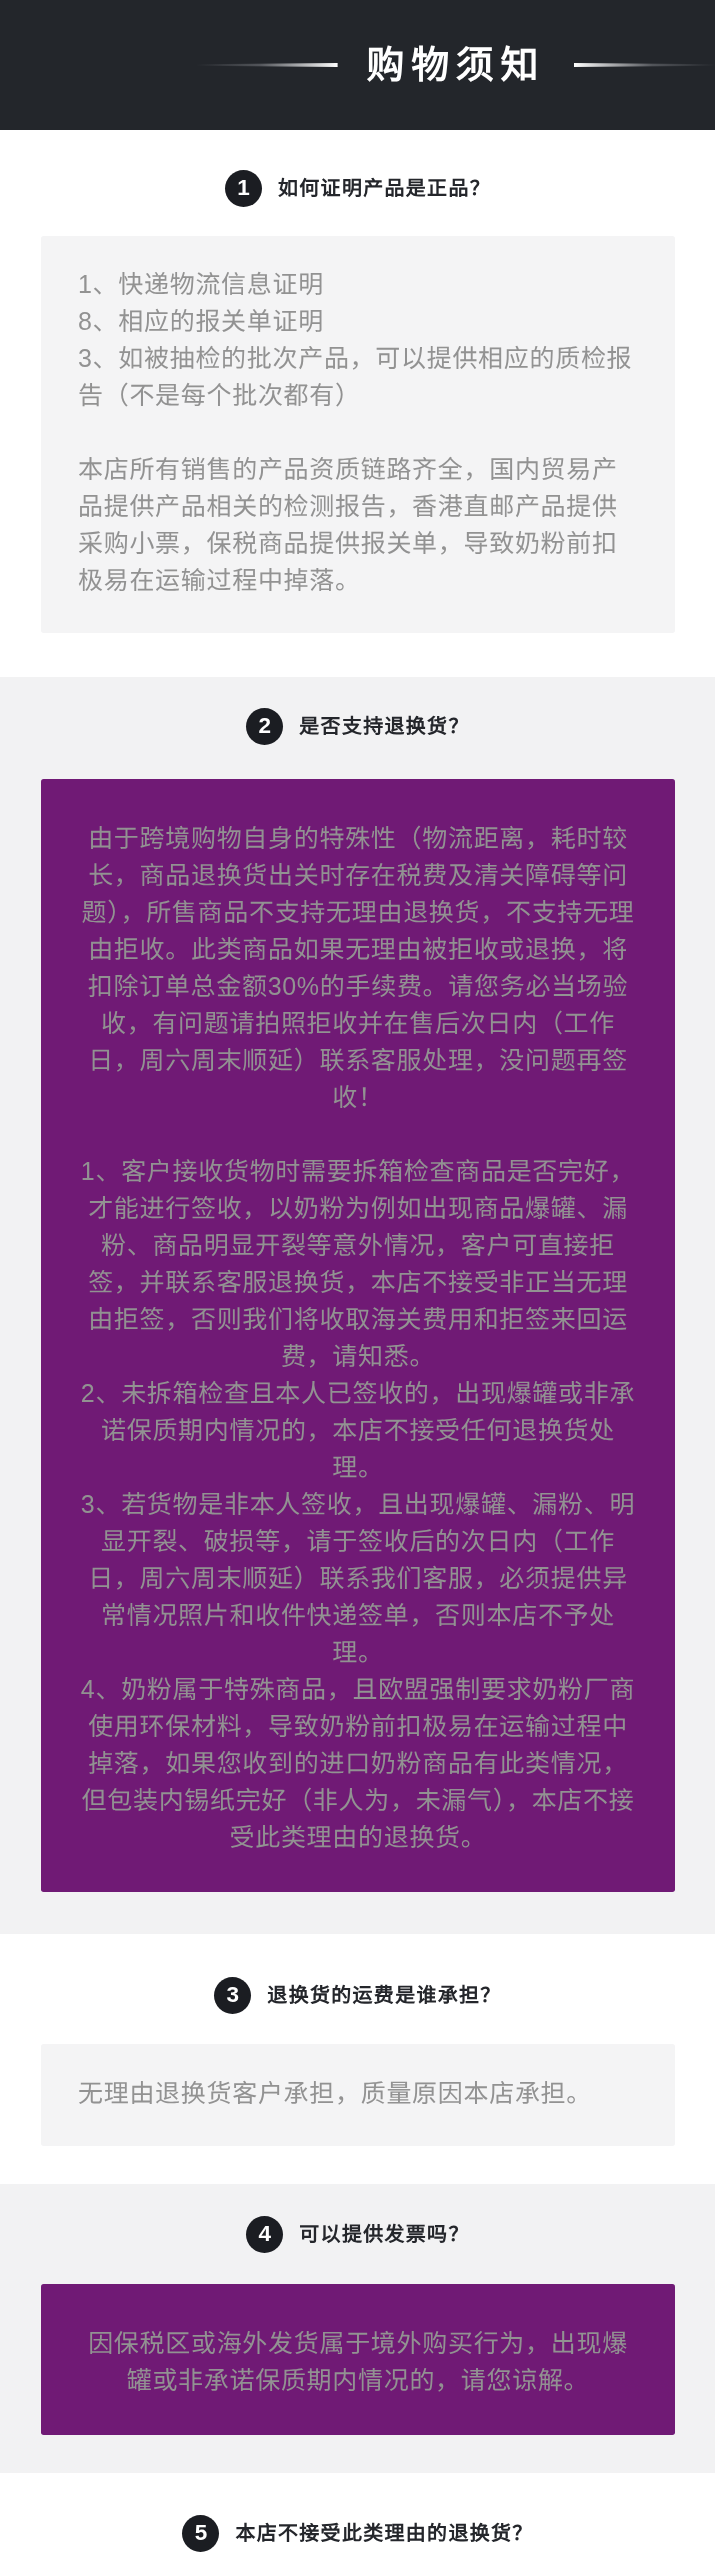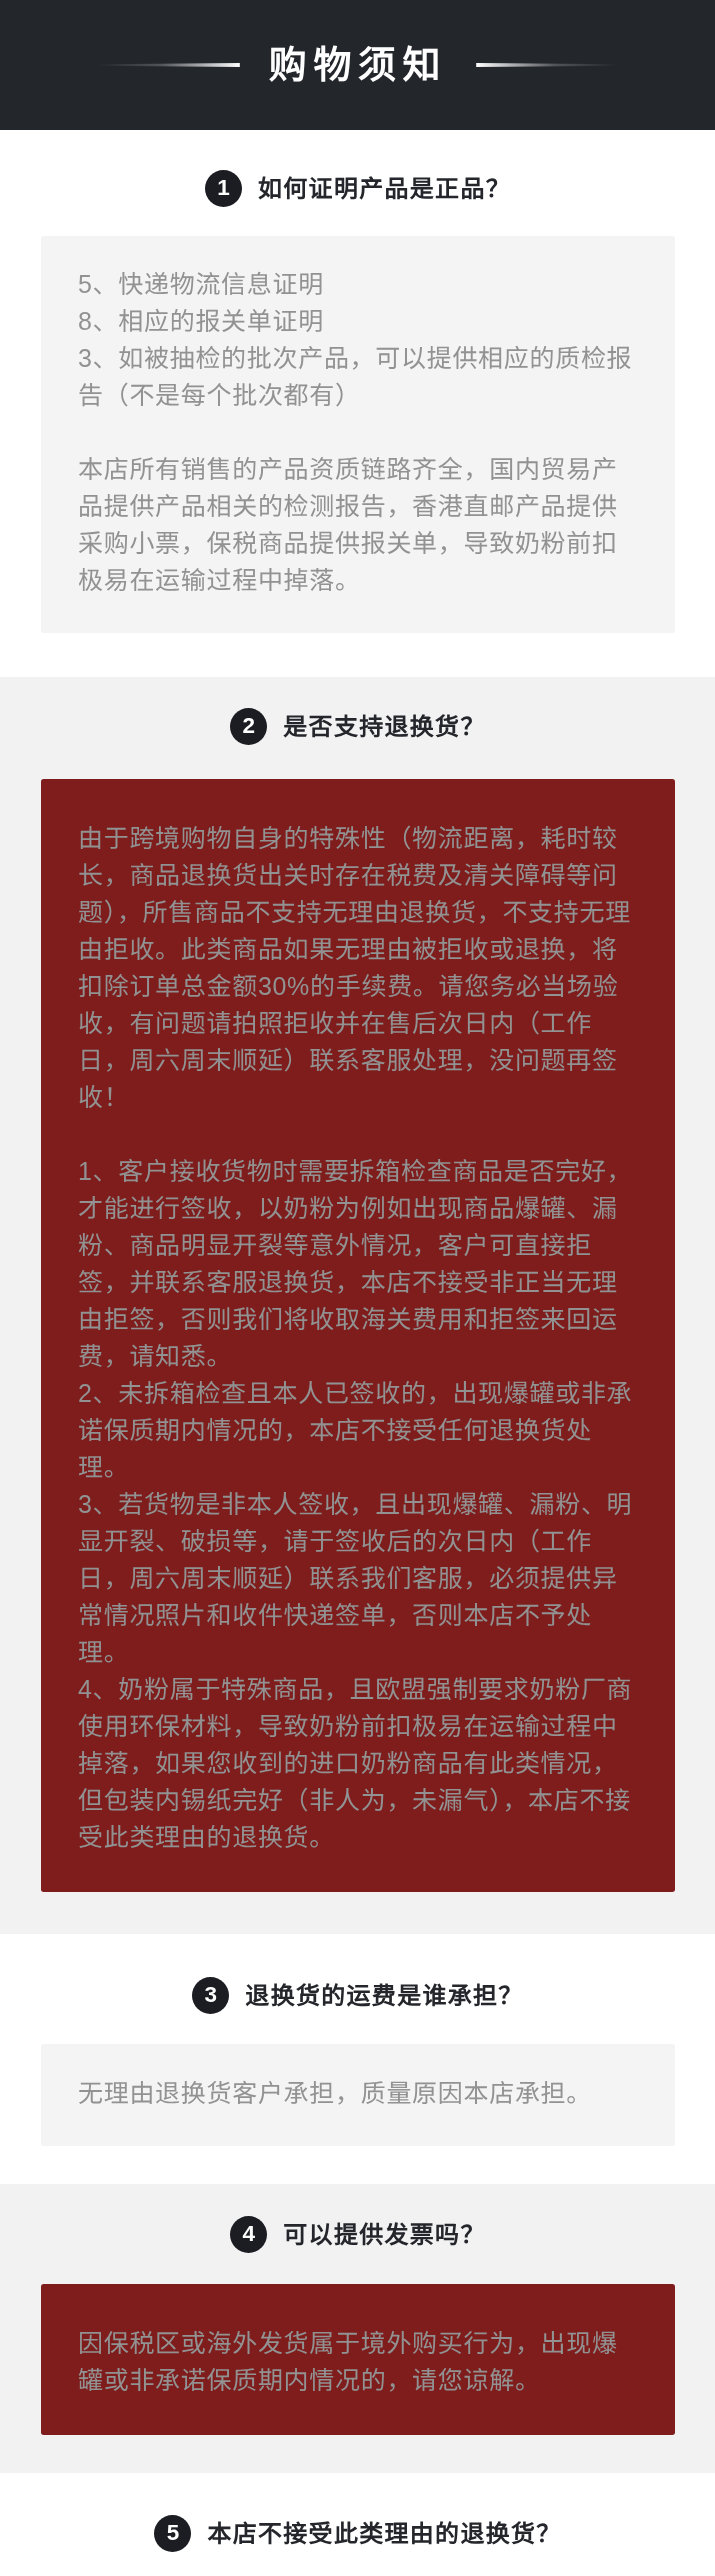--- a/index.html
+++ b/index.html
@@ -12,21 +12,21 @@
     font-family:"Liberation Sans","DejaVu Sans",sans-serif;
     -webkit-font-smoothing:antialiased;
   }
 
   
   .page-header{
     height:130px;
     background:#23262b;
     display:flex;
     align-items:center;
-    justify-content:center;
+    justify-content:flex-end;
     gap:29px;
   }
   .deco-line{width:142px;height:4px;flex:0 0 auto;}
   .deco-line.left{
     background:linear-gradient(to right, rgba(255,255,255,0) 0%, rgba(170,172,178,.35) 45%, #ffffff 100%);
     clip-path:polygon(0 34%, 100% 0, 100% 100%, 0 66%);
   }
   .deco-line.right{
     background:linear-gradient(to left, rgba(255,255,255,0) 0%, rgba(170,172,178,.35) 45%, #ffffff 100%);
     clip-path:polygon(0 0, 100% 34%, 100% 66%, 0 100%);
@@ -52,21 +52,21 @@
     border-radius:50%;
     background:#1b1d22;
     color:#ffffff;
     font-size:22.5px;
     font-weight:800;
     display:flex;align-items:center;justify-content:center;
     flex:0 0 auto;
     line-height:1;
   }
   .q-title{
-    font-size:24px;
+    font-size:20px;
     font-weight:800;
     color:#24262b;
     letter-spacing:1.3px;
     line-height:41px;
     white-space:nowrap;
   }
 
   
   .a-box{
     margin:0 41px;
@@ -91,40 +91,41 @@
   #section-5{padding:40px 0 45px;}
   #section-5 .q-heading{margin-bottom:29px;}
 
   
   .qa-band{background:#f2f2f3;}
   #section-2{padding:29px 0 42px;}
   #section-2 .q-heading{margin-bottom:32px;}
   #section-4{padding:30.5px 0 38px;}
   #section-4 .q-heading{margin-bottom:29px;}
   .qa-band .a-box{
-    background:#7f1d1d;
+    background:#701a75;
     padding:41px 37px 36px 37px;
+    text-align:center;
   }
 </style>
 </head>
 <body>
 
 <header class="page-header">
   <span class="deco-line left"></span>
   <h1 class="page-title">购物须知</h1>
   <span class="deco-line right"></span>
 </header>
 
 <section class="qa-section" id="section-1">
   <div class="q-heading">
     <span class="q-badge">1</span>
     <span class="q-title">如何证明产品是正品？</span>
   </div>
   <div class="a-box">
-    <p>5、快递物流信息证明</p>
+    <p>1、快递物流信息证明</p>
     <p>8、相应的报关单证明</p>
     <p class="gap-after">3、如被抽检的批次产品，可以提供相应的质检报告（不是每个批次都有）</p>
     <p>本店所有销售的产品资质链路齐全，国内贸易产品提供产品相关的检测报告，香港直邮产品提供采购小票，保税商品提供报关单，导致奶粉前扣极易在运输过程中掉落。</p>
   </div>
 </section>
 
 <section class="qa-band" id="section-2">
   <div class="q-heading">
     <span class="q-badge">2</span>
     <span class="q-title">是否支持退换货？</span>

